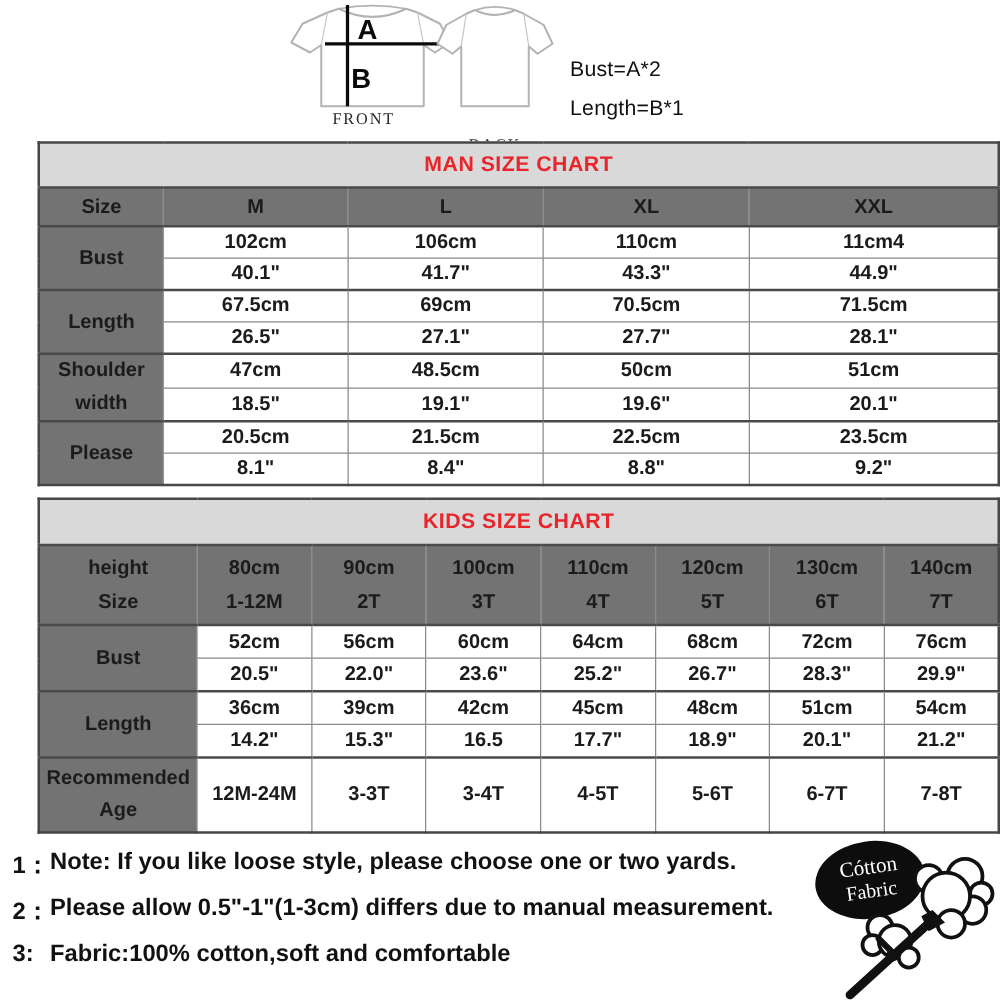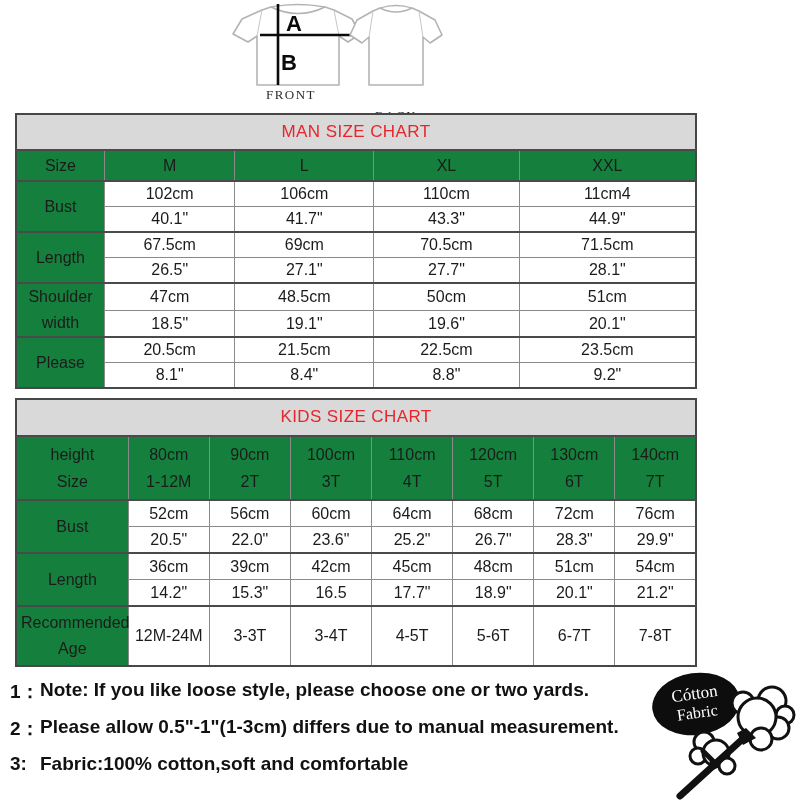--- a/index.html
+++ b/index.html
@@ -15,30 +15,31 @@
     font-family:"Liberation Serif", serif; font-size:13px; letter-spacing:1.5px; color:#2b2b2b;
   }
   .measure-letter {
     position:absolute; font-weight:bold; font-size:22px; color:#0a0a0a; line-height:1;
   }
   .formulas { position:absolute; left:456px; top:46px; }
   .formula { font-size:17px; color:#121212; font-weight:500; margin-bottom:11px; letter-spacing:0.2px; }
 
   
   .size-table {
-    position:absolute; width:682px; left:15px;
+    position:absolute; width:770px; left:30px;
     border-collapse:collapse; table-layout:fixed; background:#fff;
     border:2px solid #474747;
+    font-weight:bold;
   }
   .size-table td {
     border:1px solid #8a8a8a; text-align:center; vertical-align:middle;
     padding:0; font-size:16px; color:#1b1b1b; background:#ffffff; line-height:1.2;
   }
   .size-table tr.grp td { border-top:2px solid #4a4a4a; }
-  .size-table td.gray { background:#15803d;margin-top:36px; }
+  .size-table td.gray { background:#737373;margin-top:36px; }
   td.title-cell {
     background:#d9d9d9; color:#e7252b; font-size:17px; letter-spacing:0.4px; height:34px;
   }
   .man { top:113px; }
   .man tr.head td { height:29px; }
   .man tr.sub  td { height:24px; }
   .kids { top:398px;padding-left:48px; }
   .kids td.title-cell { height:35px; }
   .kids tr.head td { height:62px; }
   .kids tr.head .hl { line-height:27px; }
@@ -71,20 +72,24 @@
   <div class="measure-letter" style="left:281px; top:52px;">B</div>
   <div class="shirt-label" style="left:220px; top:87px; width:142px;">FRONT</div>
 
   <svg class="shirt-svg" style="left:344px; top:3px;" width="104" height="85" viewBox="0 0 104 85">
     <path d="M 36,5 L 29,8 L 13,17 L 6,32 L 18,40 L 25,34 L 25,82 L 79,82 L 79,34 L 86,40 L 98,32 L 91,17 L 75,8 L 68,5 Q 52,13 36,5 Z" fill="#ffffff" stroke="#b3b3b3" stroke-width="1.6" stroke-linejoin="round"></path>
     <path d="M 36,5 Q 52,0 68,5" fill="none" stroke="#b3b3b3" stroke-width="1.3"></path>
     <path d="M 29,8 L 25,34 M 75,8 L 79,34" fill="none" stroke="#c6c6c6" stroke-width="1"></path>
   </svg>
   <div class="shirt-label" style="left:344px; top:87px; width:104px;margin-top:21px;">BACK</div>
 
+  <div class="formulas">
+    <div class="formula">Bust=A*2</div>
+    <div class="formula">Length=B*1</div>
+  </div>
 
   <table class="size-table man">
     <colgroup>
       <col style="width:13%">
         <col style="width:19.2%">
         <col style="width:20.4%">
         <col style="width:21.4%">
         <col style="width:26%">
     </colgroup>
     <tbody>

